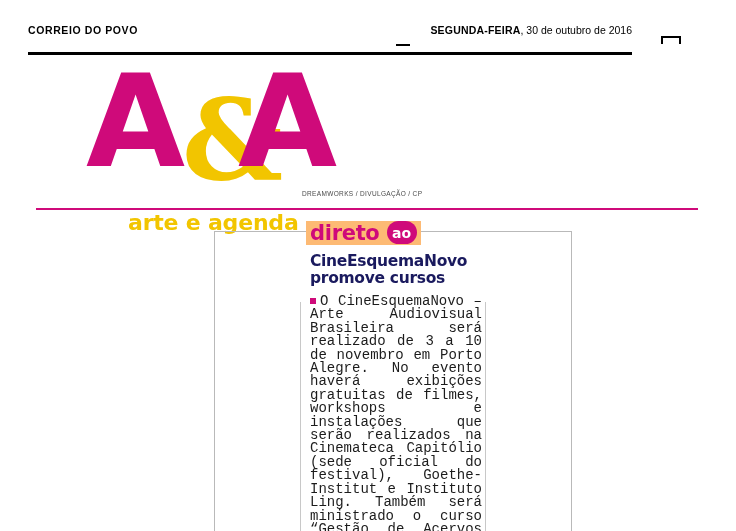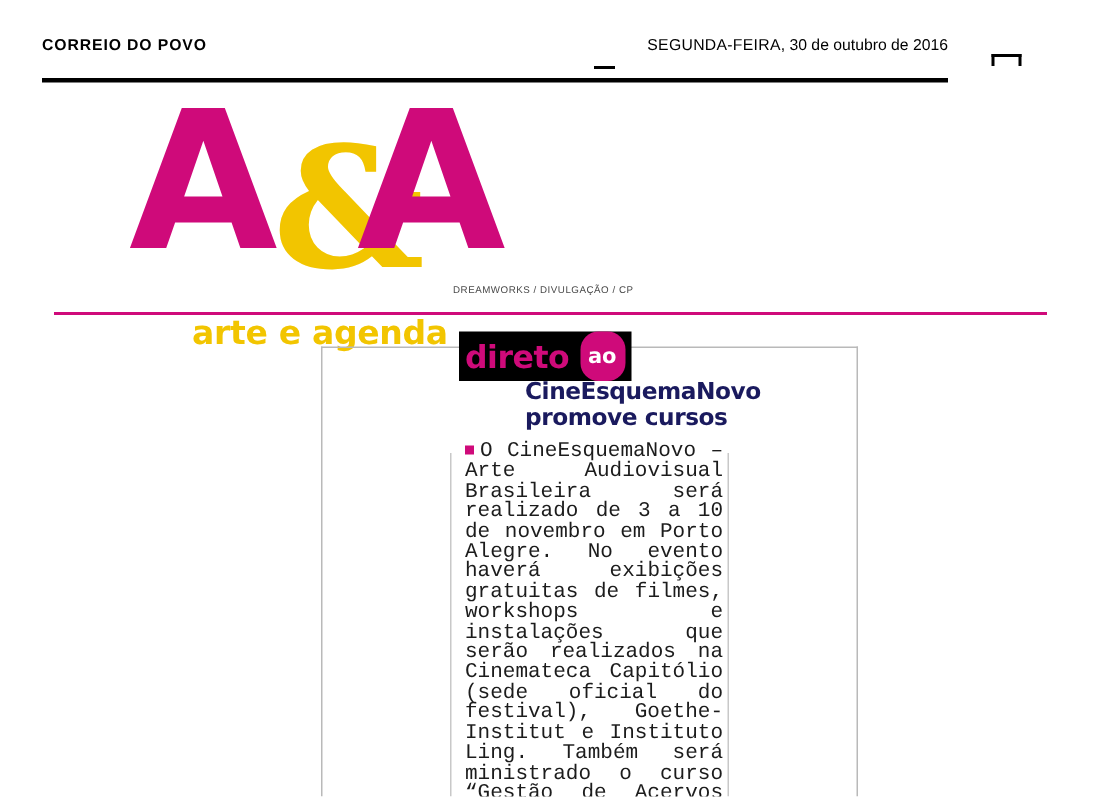--- a/index.html
+++ b/index.html
@@ -36,21 +36,21 @@
   }
   .masthead-date {
     position: absolute;
     right: 0;
     top: 0;
     font-size: 10.5px;
     white-space: nowrap;
     color: #000;
   }
   .masthead-date .dow {
-    font-weight: normal;
+    font-weight: bold;
     letter-spacing: 0.2px;
     margin-top: 44px;
   }
   .rule-top {
     position: absolute;
     left: 28px;
     top: 52px;
     width: 604px;
     height: 2.5px;
     background: #000000;
@@ -155,35 +155,34 @@
     border-right: 1px solid #c8c8c8;
     box-sizing: border-box;
   }
 
   
   .section-head {
     position: absolute;
     left: 306px;
     top: 221px;
     display: flex;
-    align-items: center;
     gap: 7px;
-    background: #000000;
+    background: #fdba74;
     padding: 0 4px;
   }
   .section-head .word {
     font-size: 21px;
     font-weight: bold;
     color: #cf0a7a;
     font-family: "DejaVu Sans", sans-serif;
     letter-spacing: -0.3px;
   }
   .section-head .badge {
     width: 30px;
-    height: 33px;
+    height: 23px;
     border-radius: 12px;
     background: #cf0a7a;
     color: #ffffff;
     font-size: 14px;
     font-weight: bold;
     display: flex;
     align-items: center;
     justify-content: center;
     font-family: "DejaVu Sans", sans-serif;
   }
@@ -193,21 +192,20 @@
     position: absolute;
     left: 310px;
     top: 253px;
     width: 180px;
     font-size: 15.5px;
     line-height: 17px;
     font-weight: bold;
     color: #1a1a5e;
     font-family: "DejaVu Sans", sans-serif;
     letter-spacing: -0.3px;
-    margin-left: 40px;
   }
   .body-text {
     position: absolute;
     left: 310px;
     top: 295px;
     width: 172px;
     font-size: 14px;
     line-height: 13.4px;
     color: #1c1c1c;
     text-align: justify;

